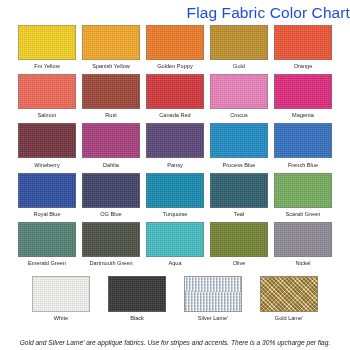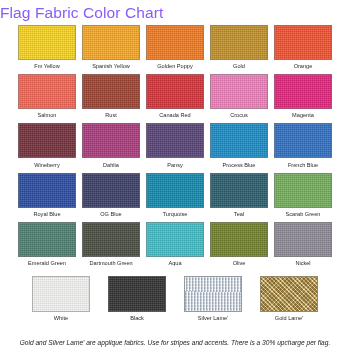--- a/index.html
+++ b/index.html
@@ -8,26 +8,26 @@
   }
   body {
     width: 350px;
     height: 350px;
     background: #ffffff;
     font-family: "Liberation Sans", sans-serif;
     overflow: hidden;
     position: relative;
   }
   #chart-title {
-    text-align: left;
+    text-align: right;
     font-size: 15.5px;
     font-weight: 400;
-    color: #8b5cf6;
+    color: #1d4ed8;
     letter-spacing: 0.1px;
-    margin: 4px 17px 0 0;
+    margin: 4px 0 0 0;
     padding: 0;
     line-height: 18px;
     font-family: "Liberation Sans", sans-serif;
   }
   #swatch-grid {
     margin-top: 3px;
   }
   .swatch-row {
     display: flex;
     justify-content: center;

